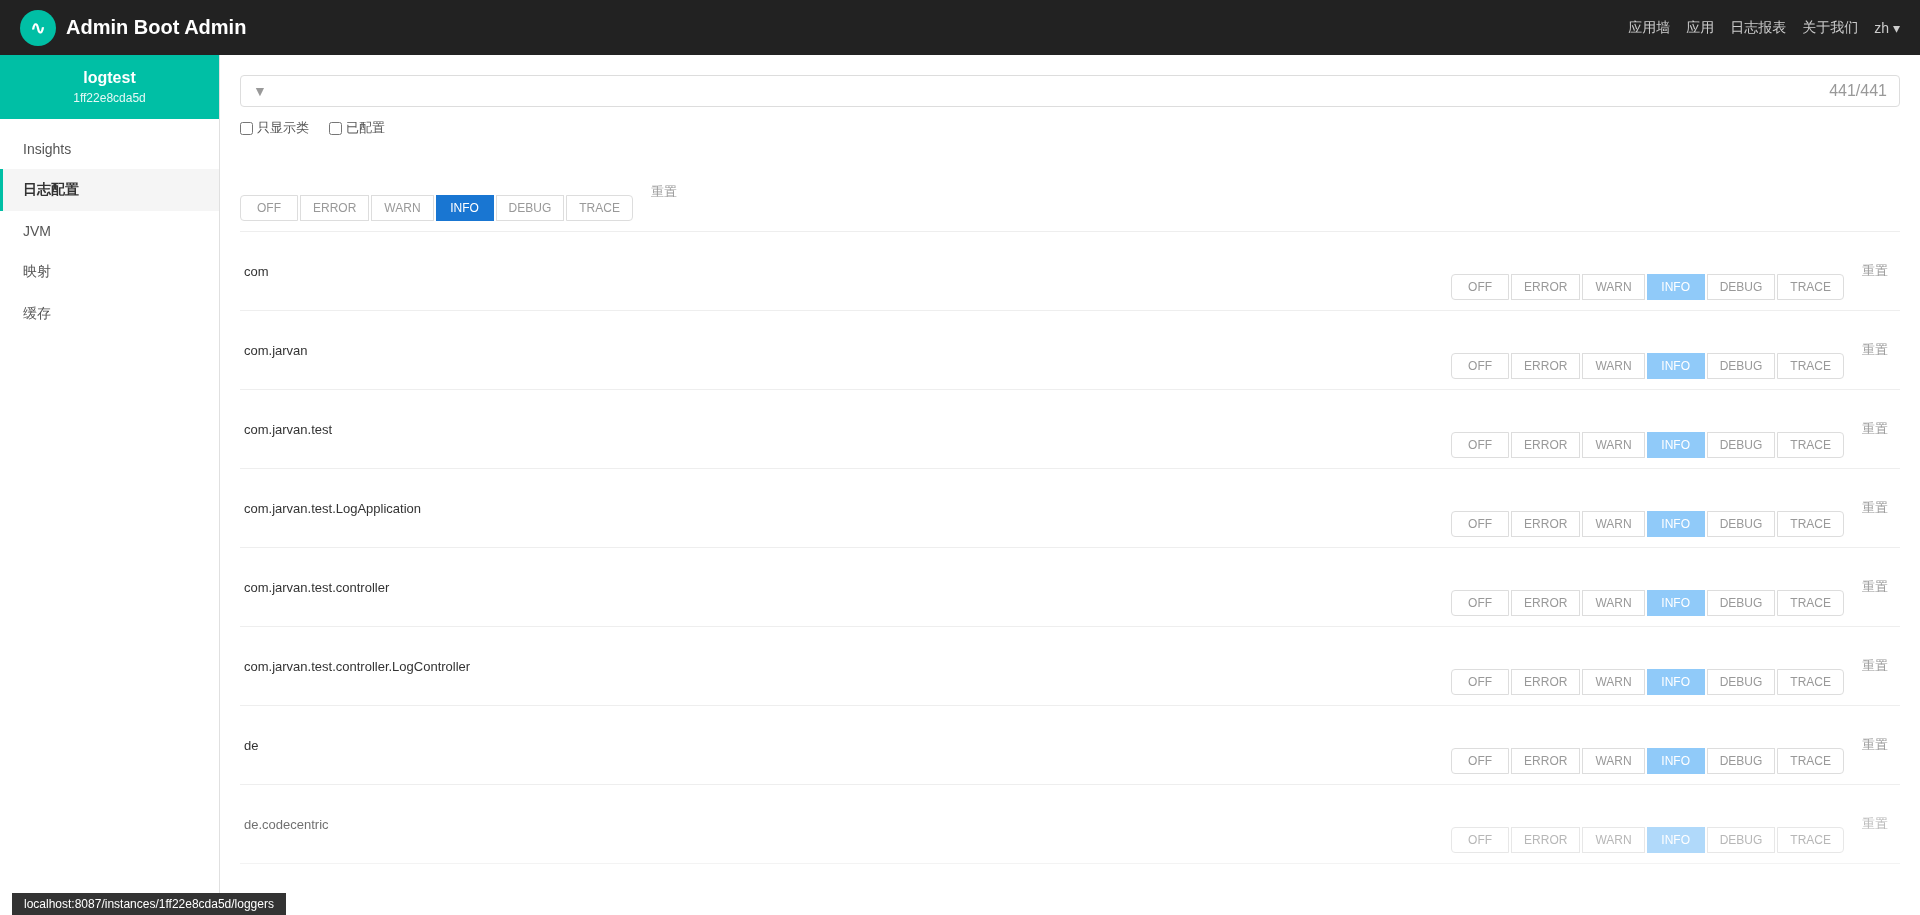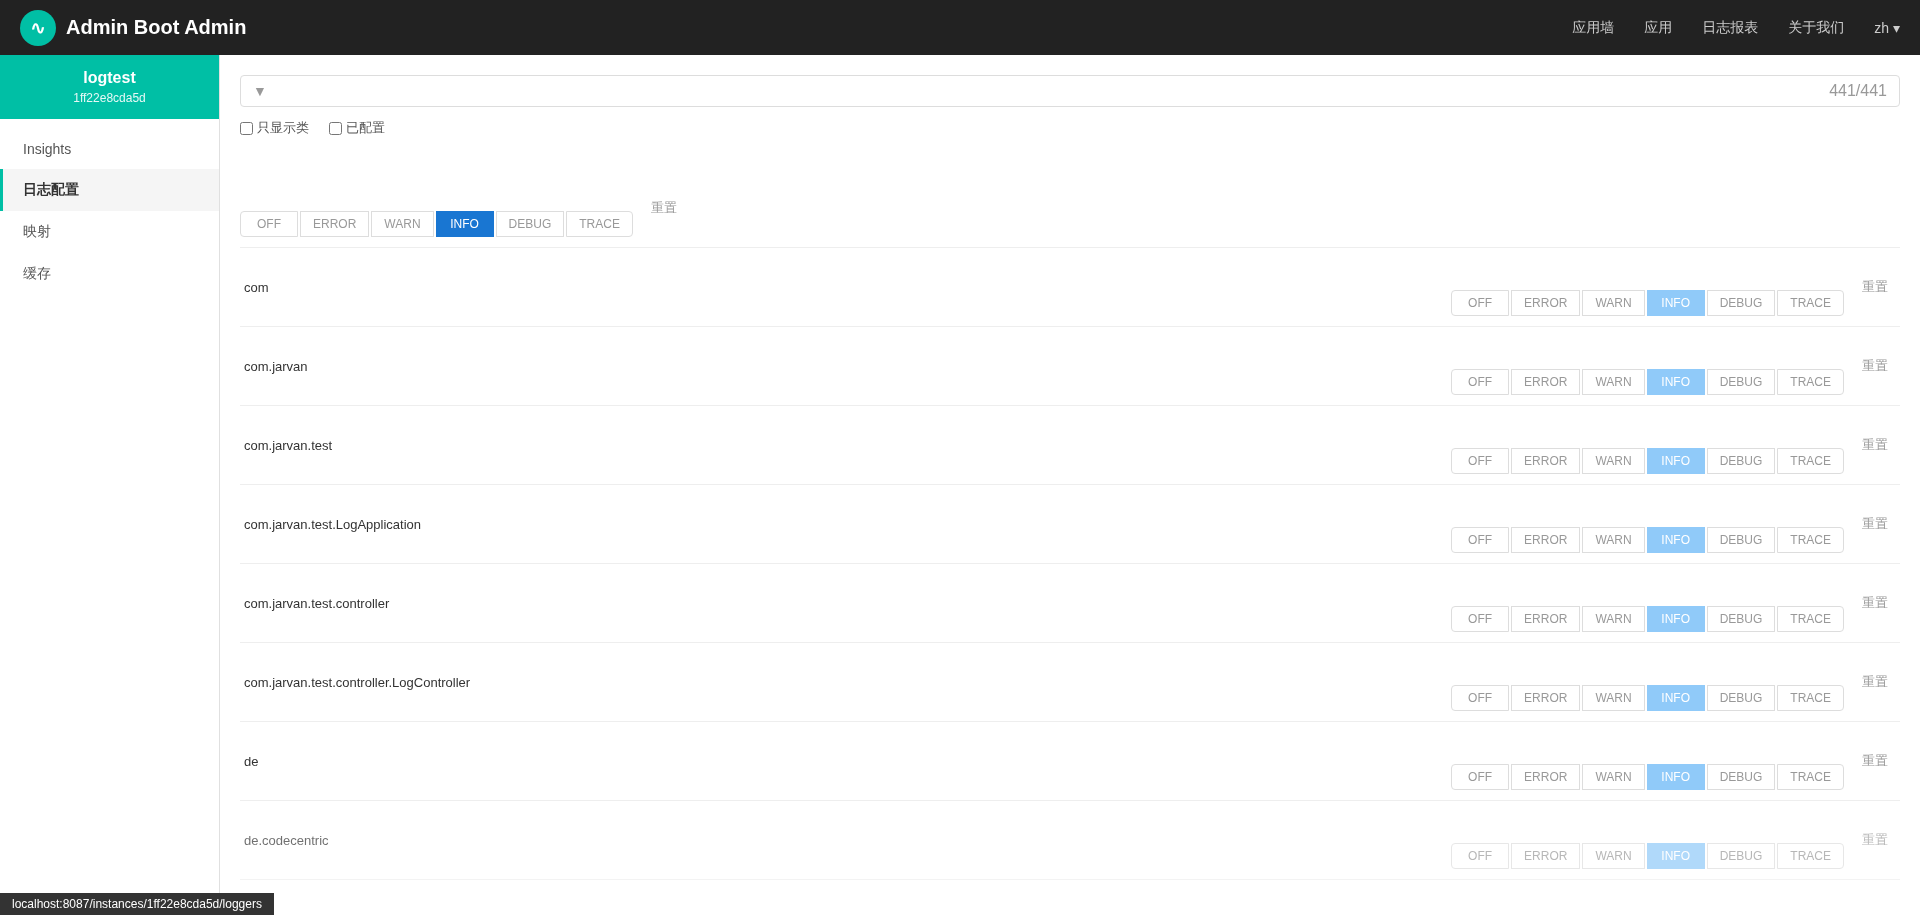--- a/index.html
+++ b/index.html
@@ -28,21 +28,21 @@
     }
     .logo-icon {
       width: 36px; height: 36px;
       background: #00BFA5;
       border-radius: 50%;
       display: flex; align-items: center; justify-content: center;
       font-size: 18px; color: white;
     }
     .header-nav {
       display: flex;
-      gap: 30px;
+      gap: 16px;
       align-items: center;
       font-size: 14px;
       color: #ccc;
     }
     .header-nav span {
       cursor: pointer;
     }
     .lang-btn {
       display: flex; align-items: center; gap: 4px;
       cursor: pointer; color: #ccc;
@@ -129,21 +129,21 @@
     .filter-count {
       color: #999;
       font-size: 16px;
       white-space: nowrap;
     }
 
     
     .checkboxes-row {
       display: flex;
       gap: 20px;
-      margin-bottom: 32px;
+      margin-bottom: 16px;
       align-items: center;
       font-size: 13px;
       color: #555;
     }
     .checkbox-item {
       display: flex;
       align-items: center;
       gap: 4px;
       cursor: pointer;
     }
@@ -205,21 +205,21 @@
     }
 
     
     .main::-webkit-scrollbar { width: 8px; }
     .main::-webkit-scrollbar-track { background: #f0f0f0; }
     .main::-webkit-scrollbar-thumb { background: #4CAF50; border-radius: 4px; }
 
     
     .status-bar {
       position: fixed;
-      bottom: 0; left: 0;
+      bottom: 0; left: 12px;
       background: #333;
       color: #fff;
       font-size: 12px;
       padding: 4px 12px;
       z-index: 200;
     }
   </style>
 </head>
 <body>
 
@@ -250,20 +250,23 @@
       <div class="sidebar-app-id">1ff22e8cda5d</div>
     </div>
     <div class="sidebar-menu">
       <div class="sidebar-item">
         <span>Insights</span>
       </div>
       <div class="sidebar-item active">
         <span>日志配置</span>
       </div>
       <div class="sidebar-item">
+        <span>JVM</span>
+      </div>
+      <div class="sidebar-item">
         <span>映射</span>
       </div>
       <div class="sidebar-item">
         <span>缓存</span>
       </div>
     </div>
   </div>
 
   <div class="main">
 

